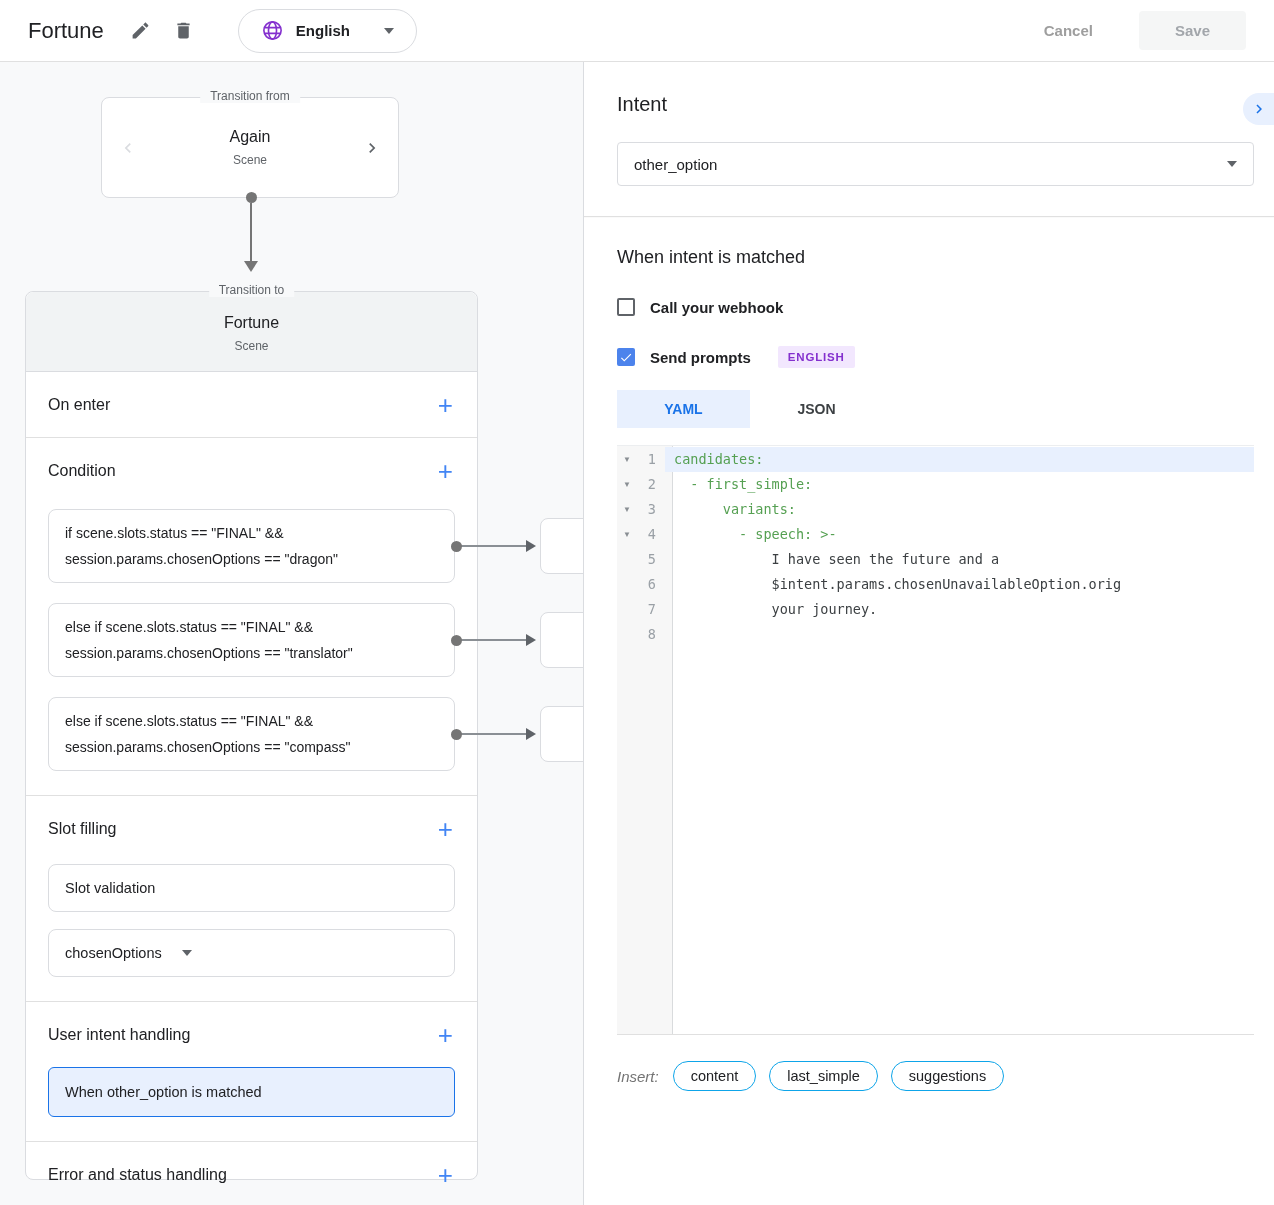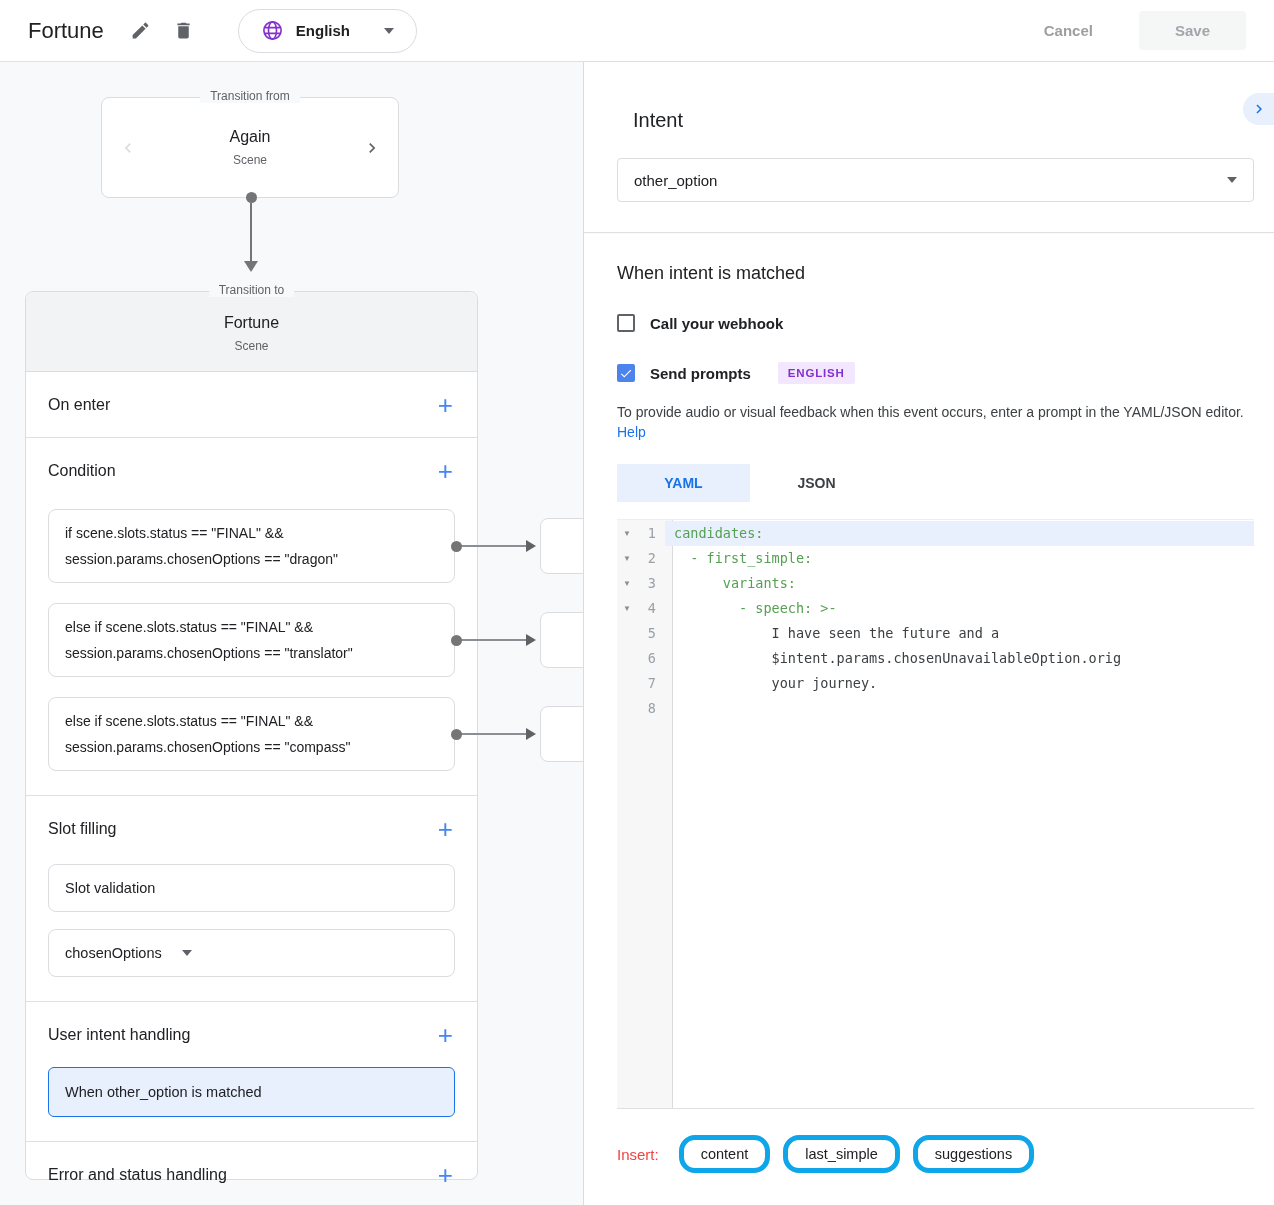--- a/index.html
+++ b/index.html
@@ -60,21 +60,21 @@
   .sel-box{background:var(--accent-soft);border:1.5px solid var(--accent);border-radius:6px;padding:16px;font-size:14.5px;color:#202124;margin-top:14px;cursor:pointer;}
   
   .conn-dot{position:absolute;width:11px;height:11px;border-radius:50%;background:#757575;}
   .conn-line{position:absolute;height:2px;background:#8a8f94;}
   .conn-head{position:absolute;width:0;height:0;border-top:6px solid transparent;border-bottom:6px solid transparent;border-left:10px solid #5f6368;}
   .conn-stub{position:absolute;width:60px;height:56px;background:#fff;border:1px solid var(--border);border-radius:8px;}
   
   .panel-top{padding:31px 20px 30px 33px;position:relative;}
   .collapse-btn{position:absolute;top:31px;right:0;width:31px;height:32px;background:var(--accent-soft);border:none;border-radius:16px 0 0 16px;cursor:pointer;display:flex;align-items:center;justify-content:flex-start;padding-left:7px;}
   .collapse-btn svg{width:18px;height:18px;}
-  .h-intent{font-size:20px;font-weight:400;margin:16px;color:#202124;}
+  .h-intent{font-size:20px;font-weight:400;margin:0;color:#202124;}
   .desc{font-size:14px;color:#3c4043;margin-top:18px;line-height:20px;max-width:640px;}
   a.help{color:var(--accent);text-decoration:underline;cursor:pointer;}
   a.help.plain{text-decoration:none;}
   .select{margin-top:26px;height:44px;border:1px solid var(--border);border-radius:4px;display:flex;align-items:center;justify-content:space-between;padding:0 16px;font-size:15px;color:#202124;cursor:pointer;}
   .panel-divider{border-top:1px solid var(--border-light);box-shadow:0 1px 0 rgba(0,0,0,0.02);}
   .panel-bottom{padding:30px 20px 0 33px;}
   .h-matched{font-size:18px;font-weight:400;margin:0;color:#202124;}
   .check-row{display:flex;align-items:center;margin-top:30px;}
   .checkbox{width:18px;height:18px;border:2px solid var(--gray-text);border-radius:2px;flex:none;cursor:pointer;background:#fff;}
   .checkbox.checked{background:#4c83ec;border-color:#4c83ec;display:flex;align-items:center;justify-content:center;}
@@ -90,22 +90,22 @@
   .ed-lines{position:relative;padding-top:1px;}
   .ed-row{display:flex;height:25px;line-height:25px;}
   .ed-fold{width:20px;flex:none;text-align:center;font-size:8px;color:#8a8f94;font-family:"Liberation Sans",sans-serif;}
   .ed-num{width:28px;flex:none;text-align:right;padding-right:9px;color:#9aa0a6;}
   .ed-code{flex:1;padding-left:9px;white-space:pre;overflow:hidden;}
   .ed-code.key{color:var(--code-green);}
   .ed-code.plain{color:var(--code-plain);}
   .ed-code.active{background:var(--accent-soft);}
   
   .insert-row{display:flex;align-items:center;margin-top:26px;}
-  .insert-label{font-size:15px;color:#ef4444;margin-right:20px;}
-  .chip{border:5px solid #0ea5e9;border-radius:16px;background:#fff;color:#202124;font-size:14.5px;font-family:inherit;padding:6px 17px;margin-right:13px;cursor:pointer;}
+  .insert-label{font-size:15px;color:#737373;margin-right:14px;font-style:italic;}
+  .chip{border:1px solid #0ea5e9;border-radius:16px;background:#fff;color:#202124;font-size:14.5px;font-family:inherit;padding:6px 17px;margin-right:13px;cursor:pointer;}
 </style>
 </head>
 <body>
 
 <div class="topbar">
   <span class="title">Fortune</span>
   <button class="icon-btn">
     <svg viewBox="0 0 24 24">
         <path d="M3 17.25V21h3.75L17.81 9.94l-3.75-3.75L3 17.25zM20.71 7.04c.39-.39.39-1.02 0-1.41l-2.34-2.34c-.39-.39-1.02-.39-1.41 0l-1.83 1.83 3.75 3.75 1.83-1.83z" fill="#5f6368"></path>
       </svg>
@@ -254,24 +254,20 @@
       <div class="check-row">
         <span class="checkbox checked">
           <svg viewBox="0 0 24 24">
               <path d="M9 16.2L4.8 12l-1.4 1.4L9 19 21 7l-1.4-1.4z" fill="#fff"></path>
             </svg>
         </span>
         <span class="check-label">Send prompts</span>
         <span class="badge">ENGLISH</span>
       </div>
 
-      <div class="desc">
-        <span>To provide audio or visual feedback when this event occurs, enter a prompt in the YAML/JSON editor.</span>
-        <a class="help plain">Help</a>
-      </div>
 
       <div class="tabs" id="tabs">
           <div class="tab active">YAML</div>
           <div class="tab">JSON</div>
         </div>
 
       <div class="editor">
         <div class="gutter-bg"></div>
         <div class="ed-lines" id="ed-lines">
             <div class="ed-row">

